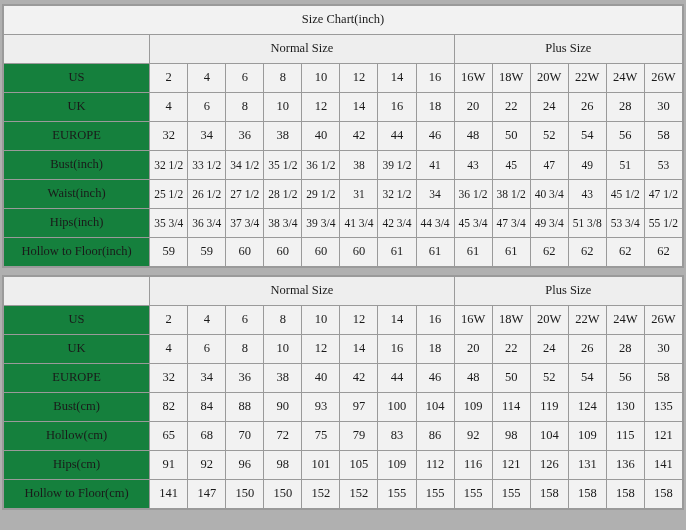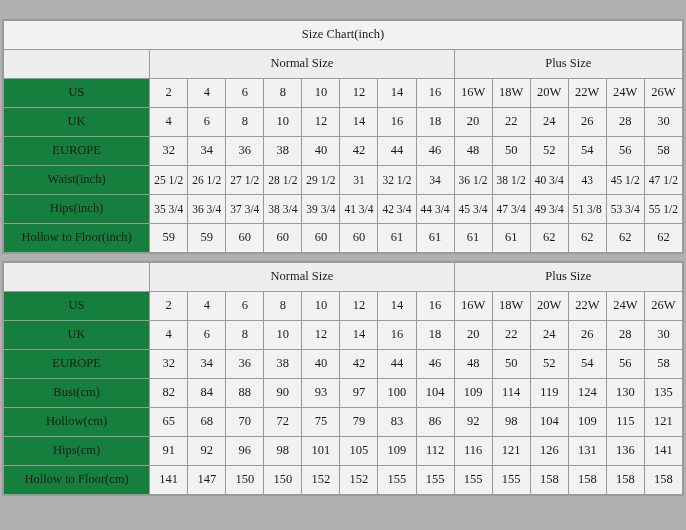--- a/index.html
+++ b/index.html
@@ -21,21 +21,21 @@
     flex-direction: column;
     justify-content: flex-start;
     background: #b0b0b0;
   }
   .chart-block {
     margin: 0 2px;
     background: #f2f2f2;
     border: 1px solid #9a9a9a;
     box-sizing: border-box;
   }
-  .chart-block.first { margin-top: 19px; }
+  .chart-block.first { margin-top: 4px; }
   .chart-block.second { margin-top: 7px; }
 
   table.size-chart {
     width: 100%;
     border-collapse: collapse;
     table-layout: fixed;
     background: #f2f2f2;
   }
   table.size-chart td {
     border: 1px solid #9a9a9a;
@@ -162,20 +162,37 @@
           <td class="datacell">44</td>
           <td class="datacell">46</td>
           <td class="datacell">48</td>
           <td class="datacell">50</td>
           <td class="datacell">52</td>
           <td class="datacell">54</td>
           <td class="datacell">56</td>
           <td class="datacell">58</td>
         </tr>
 
+        <tr>
+          <td class="rowhead">Bust(inch)</td>
+          <td class="datacell tight">32 1/2</td>
+          <td class="datacell tight">33 1/2</td>
+          <td class="datacell tight">34 1/2</td>
+          <td class="datacell tight">35 1/2</td>
+          <td class="datacell tight">36 1/2</td>
+          <td class="datacell tight">38</td>
+          <td class="datacell tight">39 1/2</td>
+          <td class="datacell tight">41</td>
+          <td class="datacell tight">43</td>
+          <td class="datacell tight">45</td>
+          <td class="datacell tight">47</td>
+          <td class="datacell tight">49</td>
+          <td class="datacell tight">51</td>
+          <td class="datacell tight">53</td>
+        </tr>
 
         <tr>
           <td class="rowhead">Waist(inch)</td>
           <td class="datacell tight">25 1/2</td>
           <td class="datacell tight">26 1/2</td>
           <td class="datacell tight">27 1/2</td>
           <td class="datacell tight">28 1/2</td>
           <td class="datacell tight">29 1/2</td>
           <td class="datacell tight">31</td>
           <td class="datacell tight">32 1/2</td>

